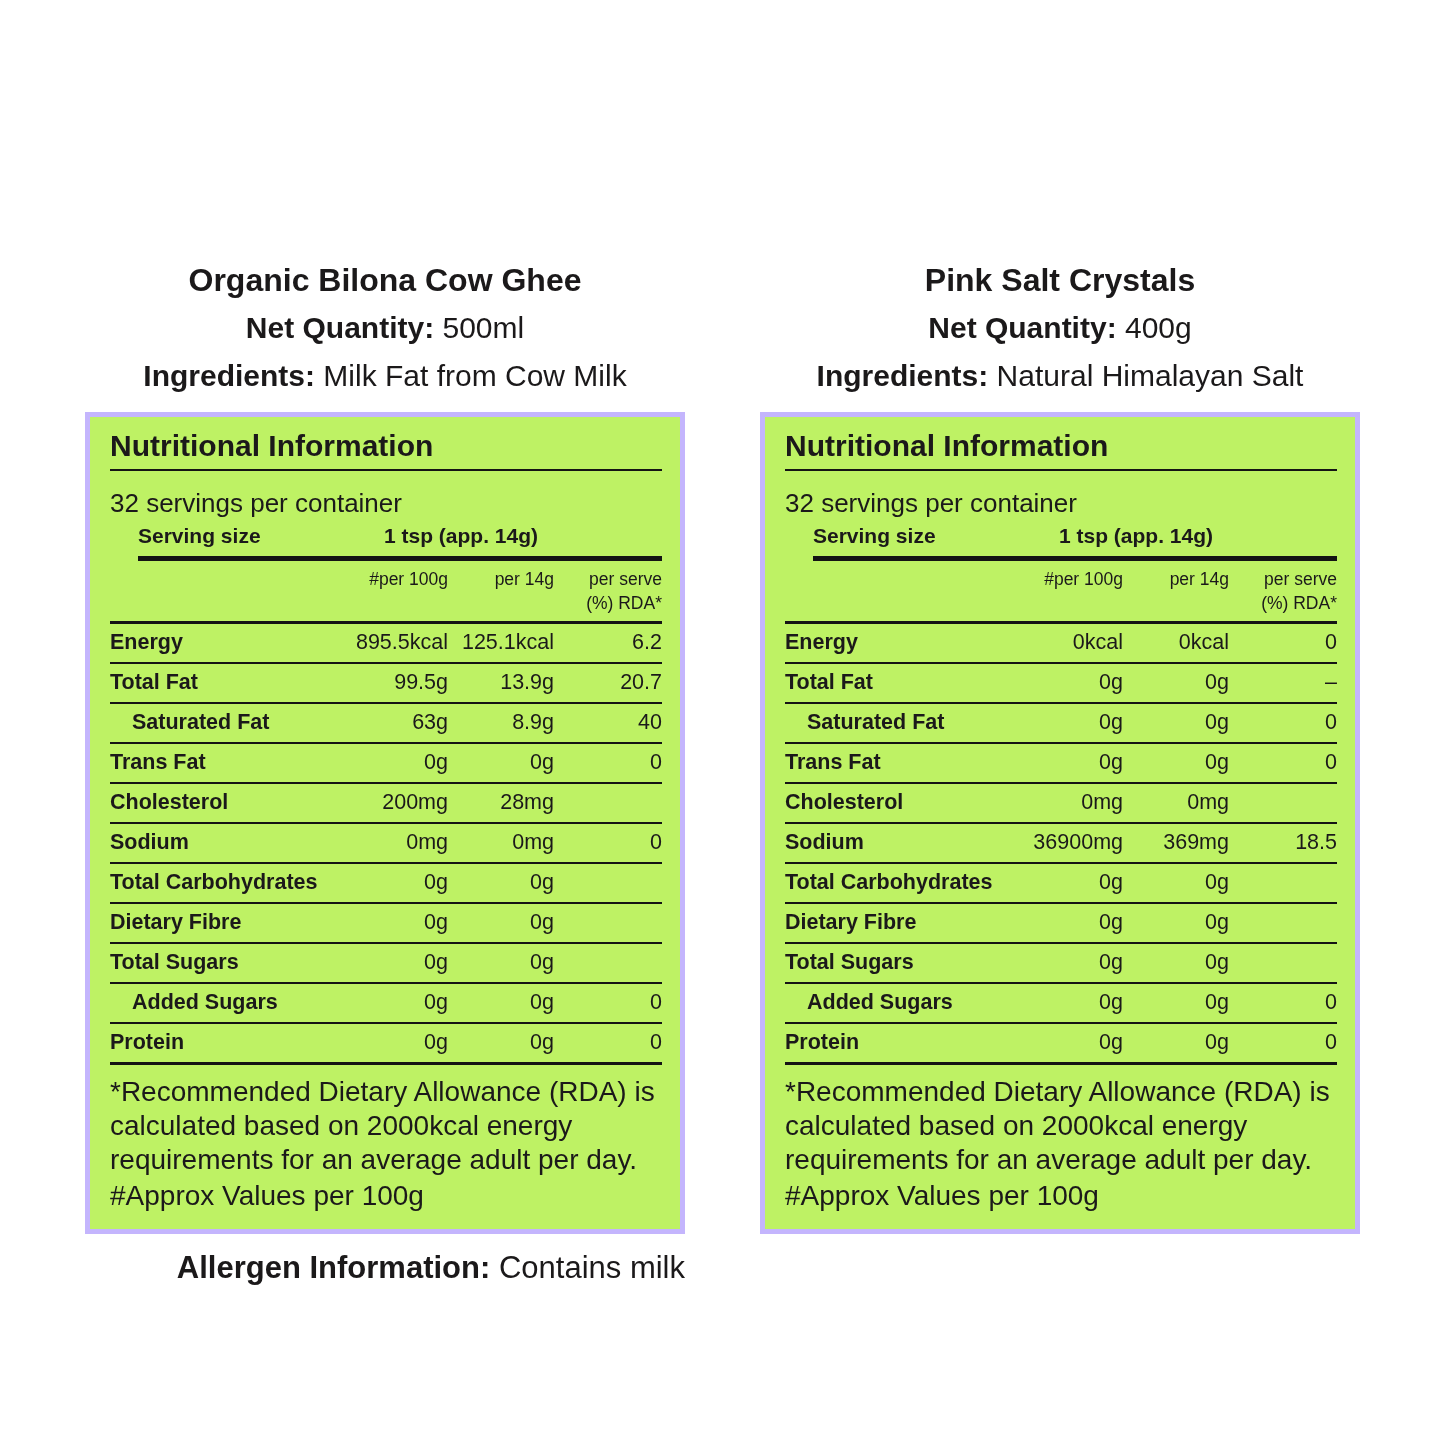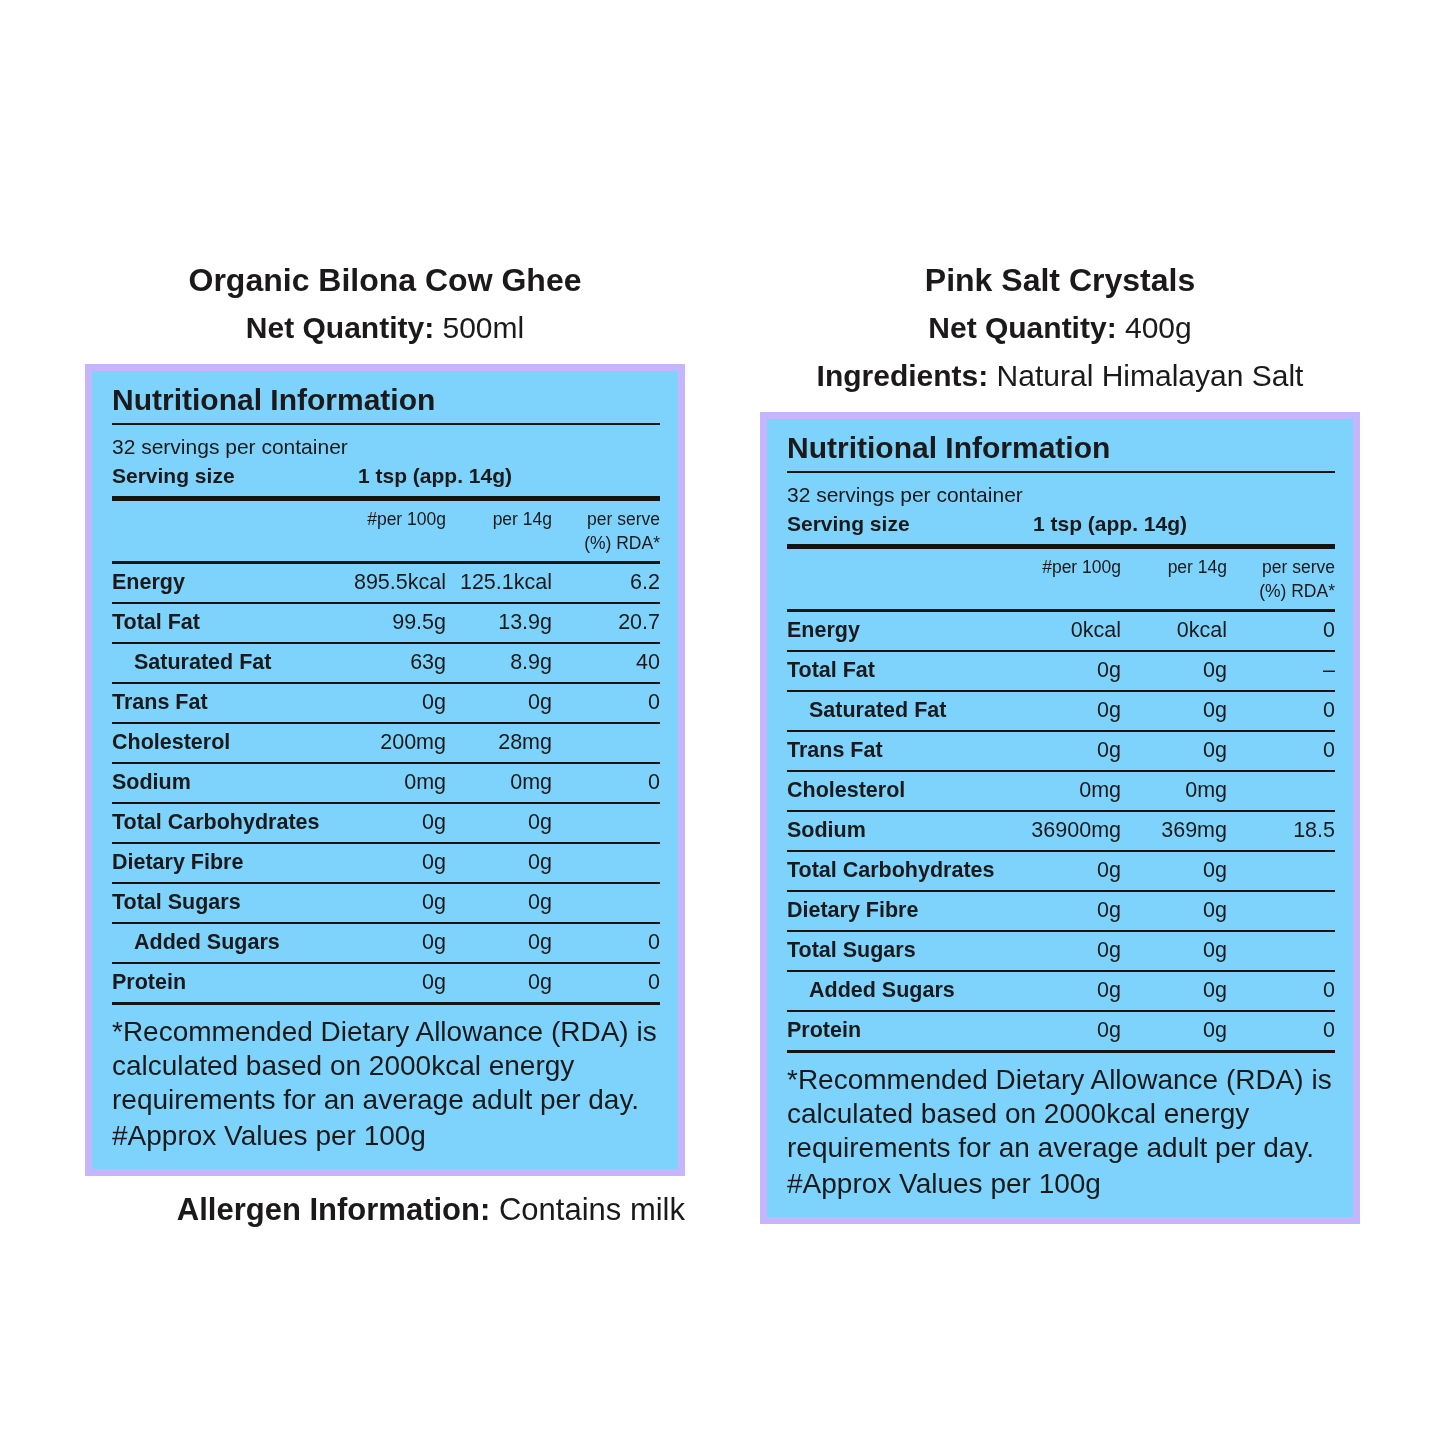--- a/index.html
+++ b/index.html
@@ -15,35 +15,36 @@
   .panel-left{left:85px;}
   .panel-right{left:760px;}
 
   .product-header{text-align:center;line-height:48px;white-space:nowrap;}
   .product-title{font-size:32px;font-weight:700;}
   .product-line{font-size:30px;}
   .b{font-weight:700;}
 
   .nutri-box{
     margin-top:12px;
-    border:7px solid #c4b5fd;
+    border:5px solid #c4b5fd;
     padding:4px 18px 12px 20px;
-    background:#7dd3fc;
+    background:#bef264;
   }
   .nutri-title{
     font-size:30px;font-weight:700;
     padding:8px 0 6px 0;
     border-bottom:2px solid #141414;
   }
-  .servings{font-size:21px;padding:10px 0 2px 0;}
+  .servings{font-size:26px;padding:17px 0 2px 0;}
   .ss-row{
     display:flex;align-items:baseline;
     font-size:21px;font-weight:700;
     padding:3px 0 8px 0;
     border-bottom:5px solid #141414;
+    margin-left:28px;
   }
   .ss-row .ss-label{width:246px;flex:0 0 246px;}
 
   .grid4{display:grid;grid-template-columns:1fr 122px 106px 108px;}
 
   .col-header-row{
     font-size:17.5px;line-height:1.35;
     padding:7px 0 6px 0;
     border-bottom:3px solid #141414;
     align-items:start;
@@ -73,20 +74,21 @@
 </style>
 </head>
 <body>
 
 <div class="canvas">
 
   <section class="panel panel-left">
     <header class="product-header">
       <div class="product-title">Organic Bilona Cow Ghee</div>
       <div class="product-line"><span class="b">Net Quantity:</span> <span>500ml</span></div>
+      <div class="product-line"><span class="b">Ingredients:</span> <span>Milk Fat from Cow Milk</span></div>
     </header>
 
     <div class="nutri-box">
       <div class="nutri-title">Nutritional Information</div>
       <div class="servings">32 servings per container</div>
       <div class="ss-row">
         <span class="ss-label">Serving size</span>
         <span>1 tsp (app. 14g)</span>
       </div>
       <div class="grid4 col-header-row">

